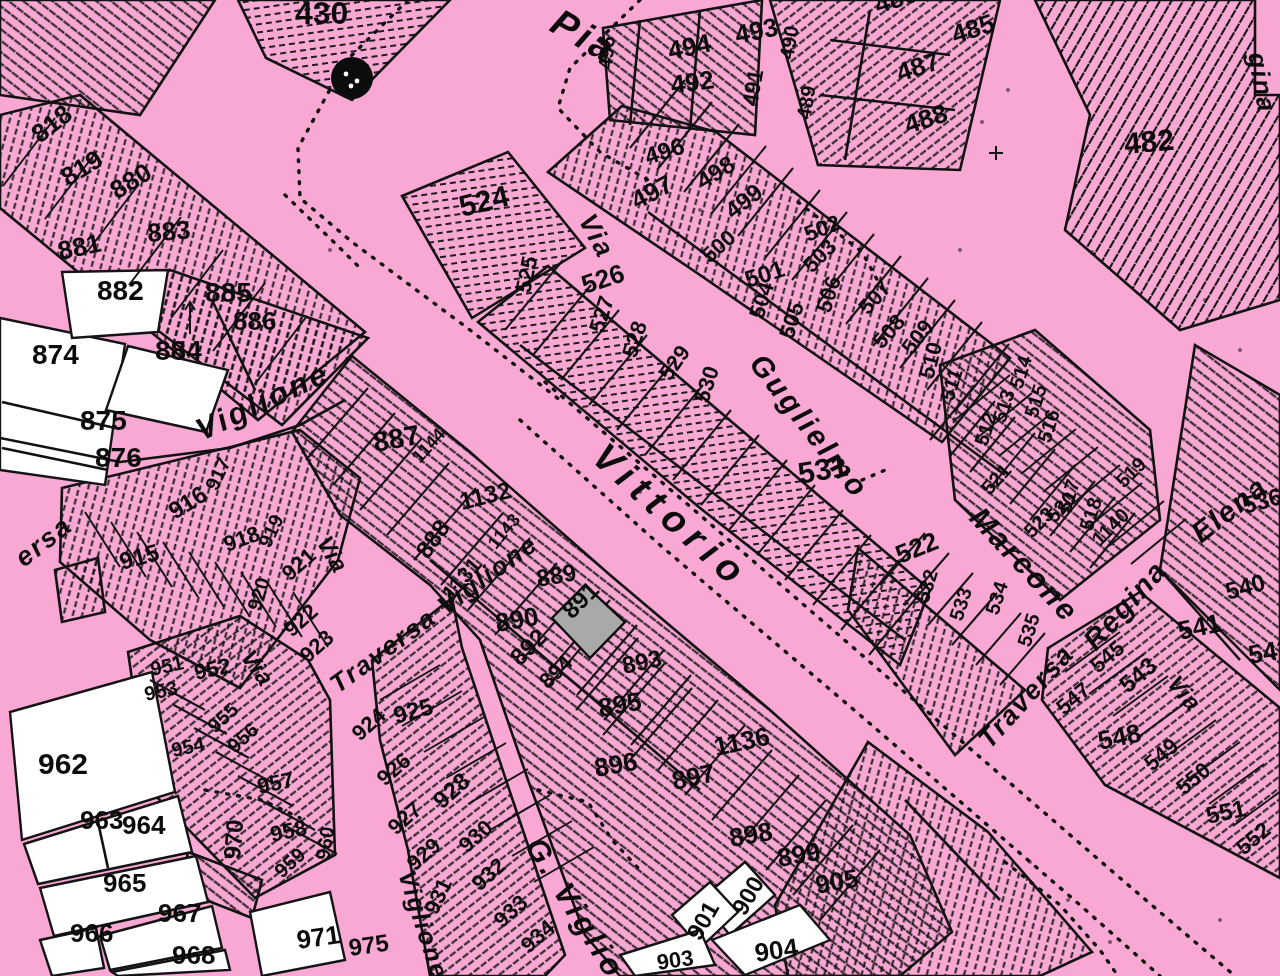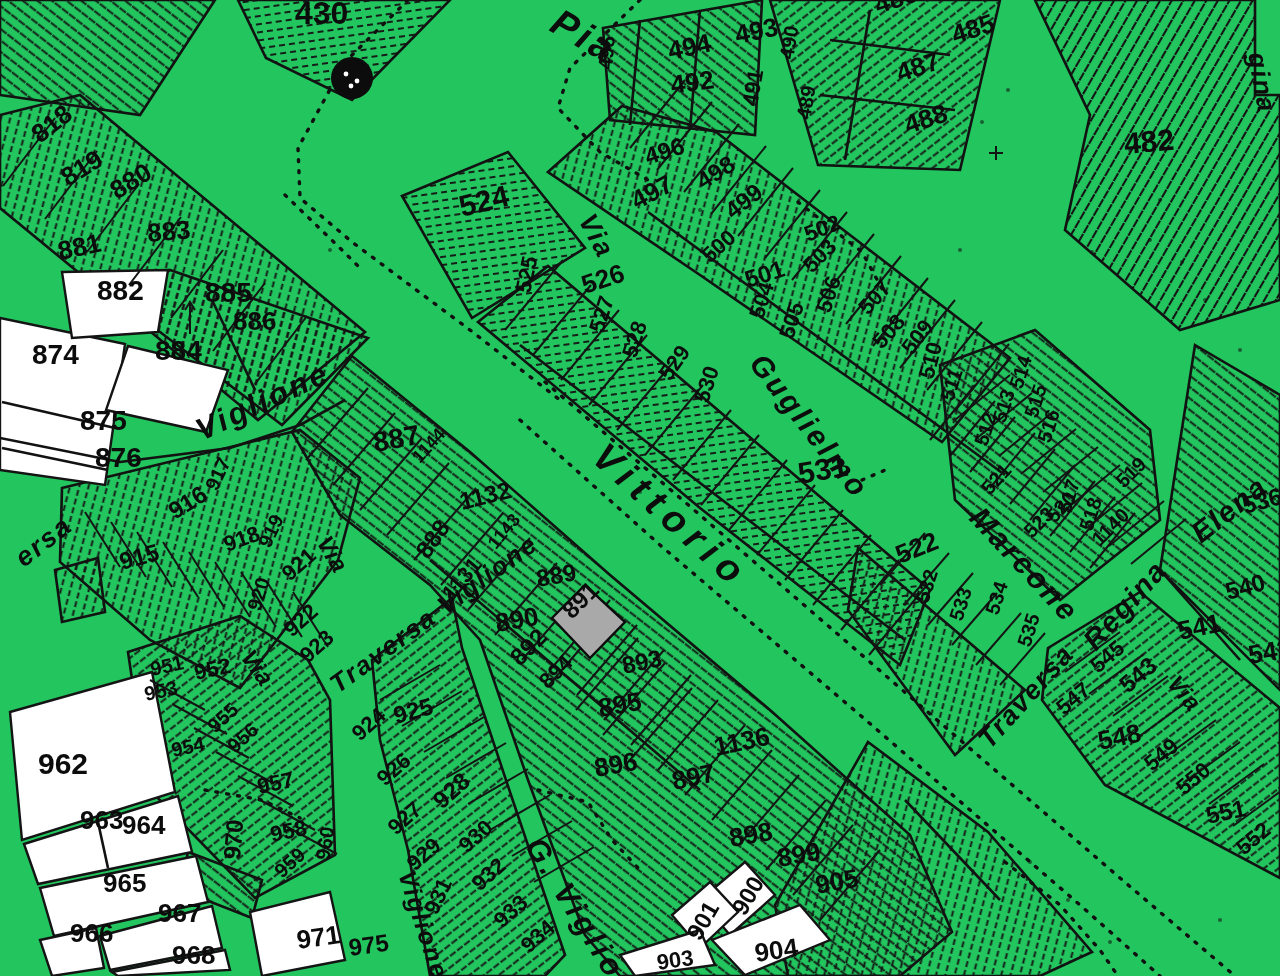--- a/index.html
+++ b/index.html
@@ -1,16 +1,16 @@
 <!DOCTYPE html>
 <html><head>
 <meta charset="utf-8">
 <style>
   html,body{margin:0;padding:0;background:#e8e8e8;}
-  .page{width:1280px;height:976px;background:#22c55e;position:relative;overflow:hidden;
+  .page{width:1280px;height:976px;background:#f9a8d4;position:relative;overflow:hidden;
         font-family:"Liberation Sans", sans-serif;}
   svg{position:absolute;left:0;top:0;}
   .blk{stroke:#121212;stroke-width:2.6;}
   .wp{fill:#ffffff;stroke:#141414;stroke-width:2.4;}
   .thin{stroke:#141414;stroke-width:2;fill:none;}
   .edge{stroke:#121212;stroke-width:2.6;fill:none;stroke-linejoin:round;}
   .dots{stroke:#101010;stroke-width:3.4;fill:none;stroke-dasharray:2 9;stroke-linecap:round;}
   .plabel{font-weight:700;fill:#0c0c0c;}
   .slabel{font-weight:700;font-style:italic;fill:#0c0c0c;}
   .speck{fill:#111;opacity:.55;}

